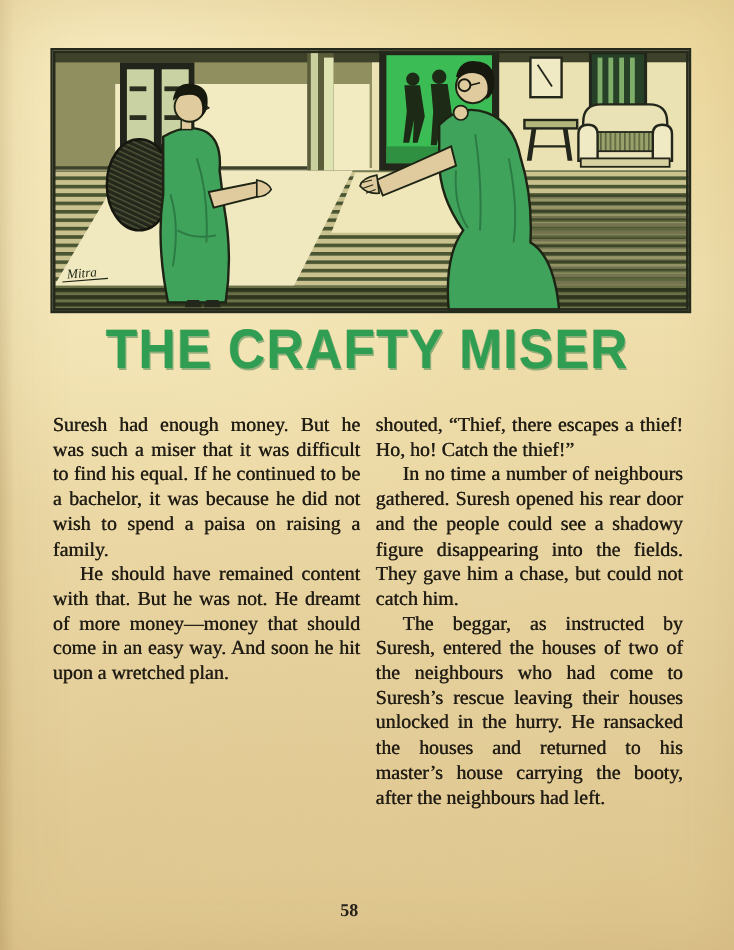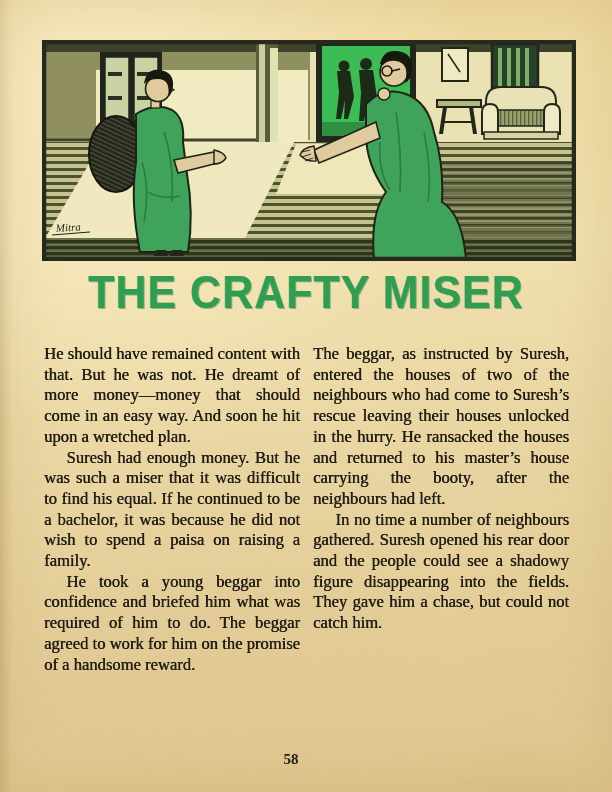--- a/index.html
+++ b/index.html
@@ -197,24 +197,24 @@
       <line x1="8" y1="193" x2="46" y2="190" stroke="#1d2414" stroke-width="1"></line>
 
       <rect x="1" y="1" width="528" height="215" fill="none" stroke="#262a1c" stroke-width="2.5"></rect>
     </svg>
   </div>
 
   <h1 class="story-title">THE CRAFTY MISER</h1>
 
   <div class="columns">
     <div class="col">
+      <p>Suresh had enough money.  But he was such a miser that it was difficult to find his equal.  If he continued to be a bachelor, it was because he did not wish to spend a paisa on raising a family.</p>
       <p>He should have remained content with that.  But he was not. He dreamt of more money—money that should come in an easy way.  And soon he hit upon a wretched plan.</p>
-      <p>Suresh had enough money.  But he was such a miser that it was difficult to find his equal.  If he continued to be a bachelor, it was because he did not wish to spend a paisa on raising a family.</p>
-      <p>He took a young beggar into confidence and briefed him what was required of him to do.  The beggar agreed to work for him on the promise of a handsome reward.</p>
     </div>
     <div class="col">
+      <p>shouted, “Thief, there escapes a thief! Ho, ho! Catch the thief!”</p>
+      <p>In no time a number of neighbours gathered.  Suresh opened his rear door and the people could see a shadowy figure disappearing into the fields.  They gave him a chase, but could not catch him.</p>
       <p>The beggar, as instructed by Suresh, entered the houses of two of the neighbours who had come to Suresh’s rescue leaving their houses unlocked in the hurry. He ransacked the houses and returned to his master’s house carrying the booty, after the neighbours had left.</p>
-      <p>In no time a number of neighbours gathered.  Suresh opened his rear door and the people could see a shadowy figure disappearing into the fields.  They gave him a chase, but could not catch him.</p>
     </div>
   </div>
 
   <div class="page-number">58</div>
 </div>
 
 </body></html>

